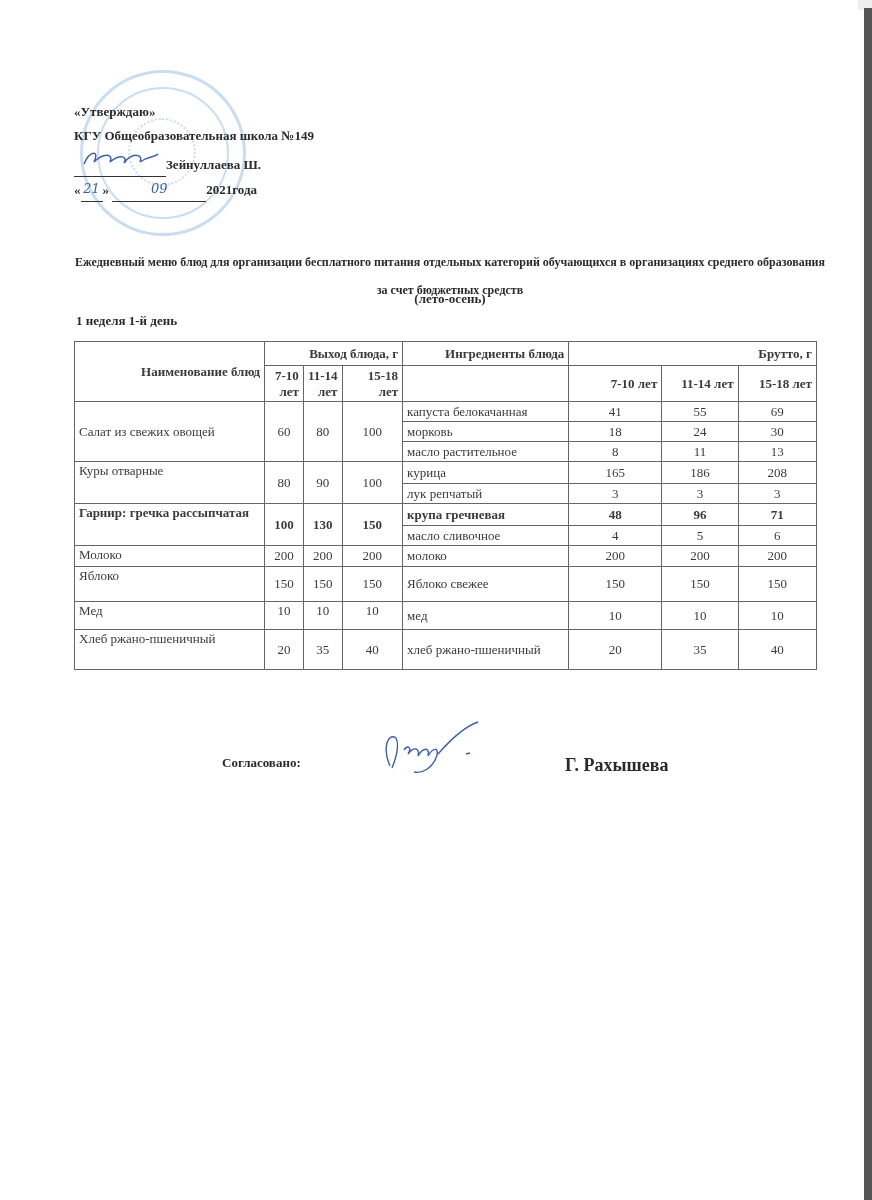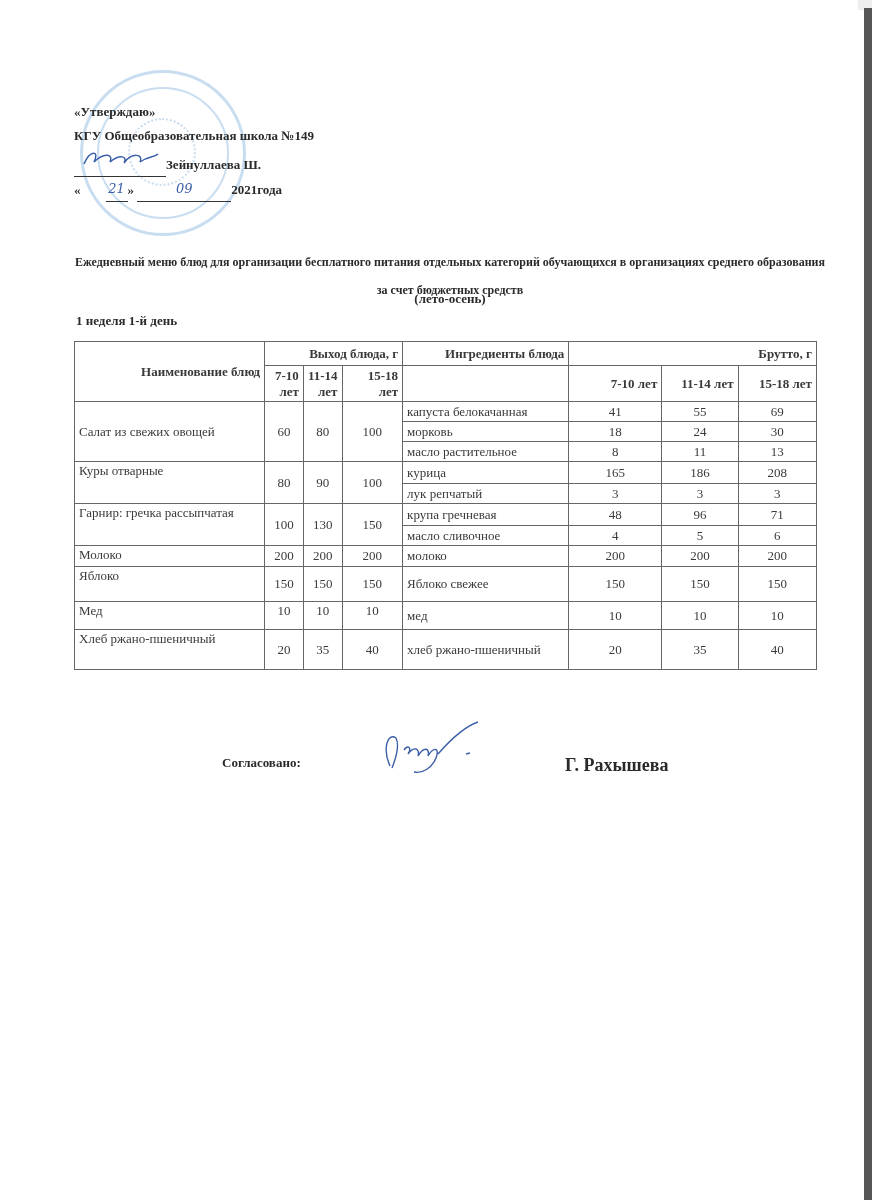--- a/index.html
+++ b/index.html
@@ -62,21 +62,21 @@
   <div>«Утверждаю»</div>
   <div>КГУ Общеобразовательная школа №149</div>
   <div>
     <span class="sig-line" style="width:92px;">
       <svg width="92" height="20" viewBox="0 0 92 20">
         <path d="M10 16 C 16 2, 26 2, 20 14 C 30 4, 40 6, 36 14 C 46 6, 54 8, 50 15 C 58 4, 70 6, 66 14 C 74 8, 80 10, 84 6" fill="none" stroke="#3b5fa8" stroke-width="1.5"></path>
       </svg>
     </span><span>Зейнуллаева Ш.</span>
   </div>
   <div>
-    <span>«</span><span class="sig-line sig-ink" style="width:22px;text-align:center;margin-left:25px;">21</span><span>»</span>
+    <span>«</span><span class="sig-line sig-ink" style="width:22px;text-align:center;">21</span><span>»</span>
     <span class="sig-line sig-ink" style="width:94px;text-align:center;">09</span><span>2021года</span>
   </div>
 </div>
 
 <div class="title">Ежедневный меню блюд для организации бесплатного питания отдельных категорий обучающихся в организациях среднего образования за счет бюджетных средств</div>
 <div class="season">(лето-осень)</div>
 <div class="week">1 неделя 1-й день</div>
 
 <table class="menu">
   <colgroup>
@@ -138,21 +138,21 @@
         <td class="num">165</td>
         <td class="num">186</td>
         <td class="num">208</td>
       </tr>
       <tr style="height: 20px;">
         <td class="left">лук репчатый</td>
         <td class="num">3</td>
         <td class="num">3</td>
         <td class="num">3</td>
       </tr>
-      <tr style="height: 22px;">
+      <tr style="height: 22px; font-weight: bold;">
         <td rowspan="2" class="left top">Гарнир: гречка рассыпчатая</td>
         <td rowspan="2" class="num">100</td>
         <td rowspan="2" class="num">130</td>
         <td rowspan="2" class="num">150</td>
         <td class="left">крупа гречневая</td>
         <td class="num">48</td>
         <td class="num">96</td>
         <td class="num">71</td>
       </tr>
       <tr style="height: 20px;">

